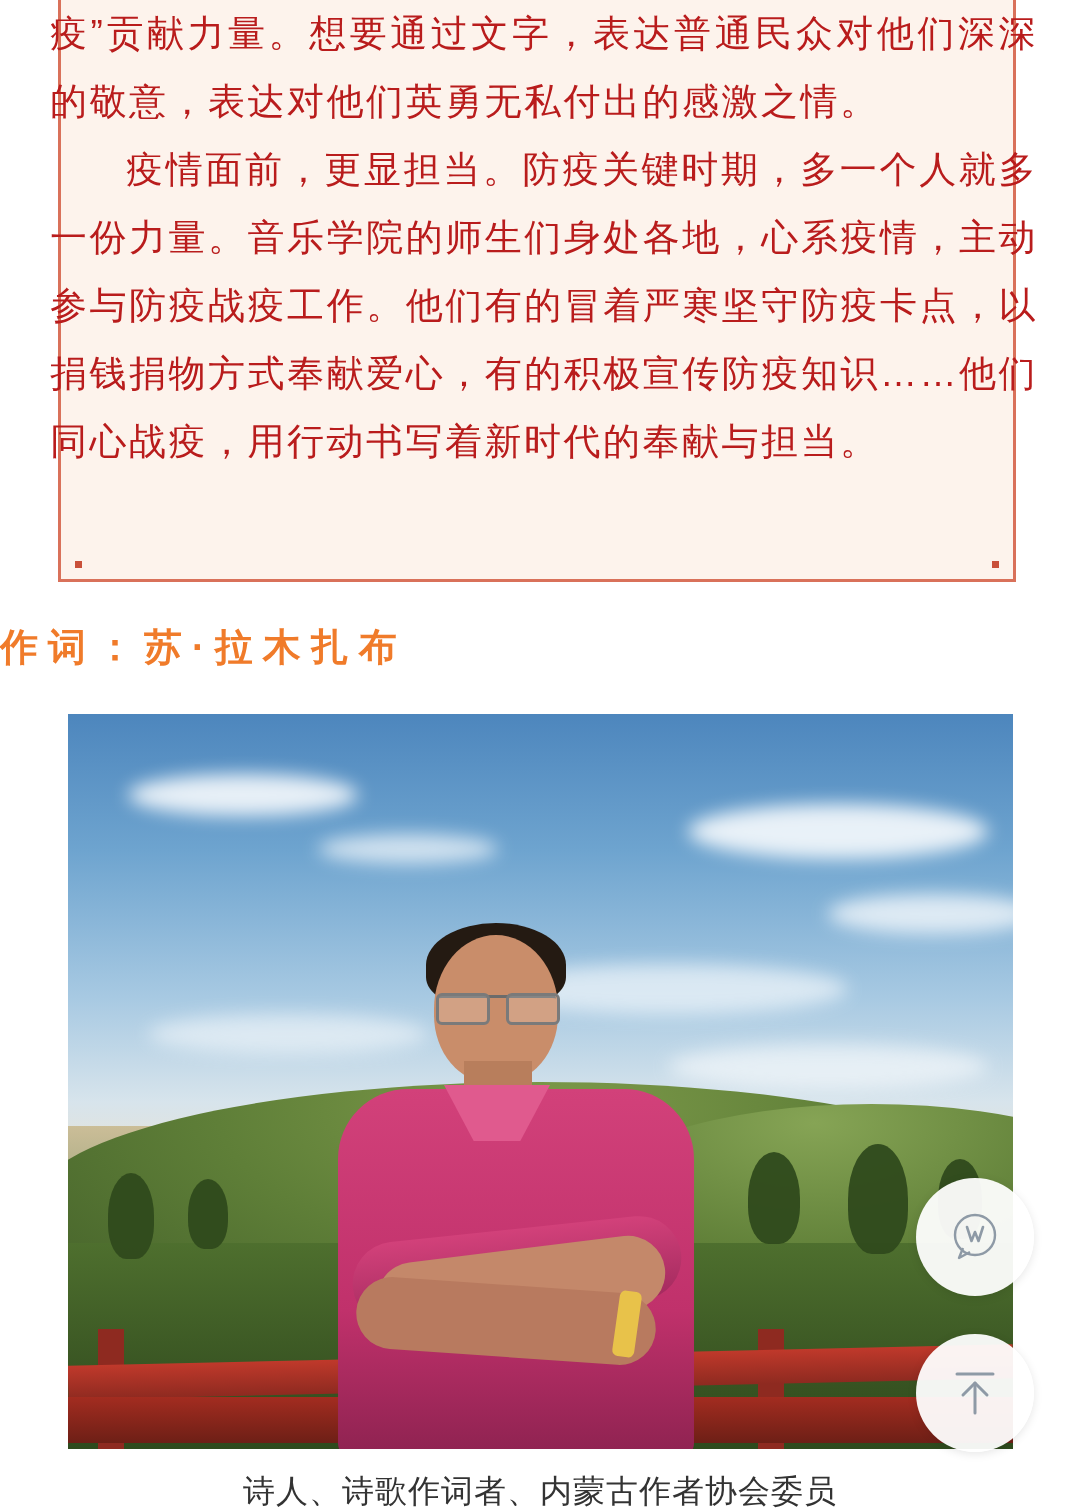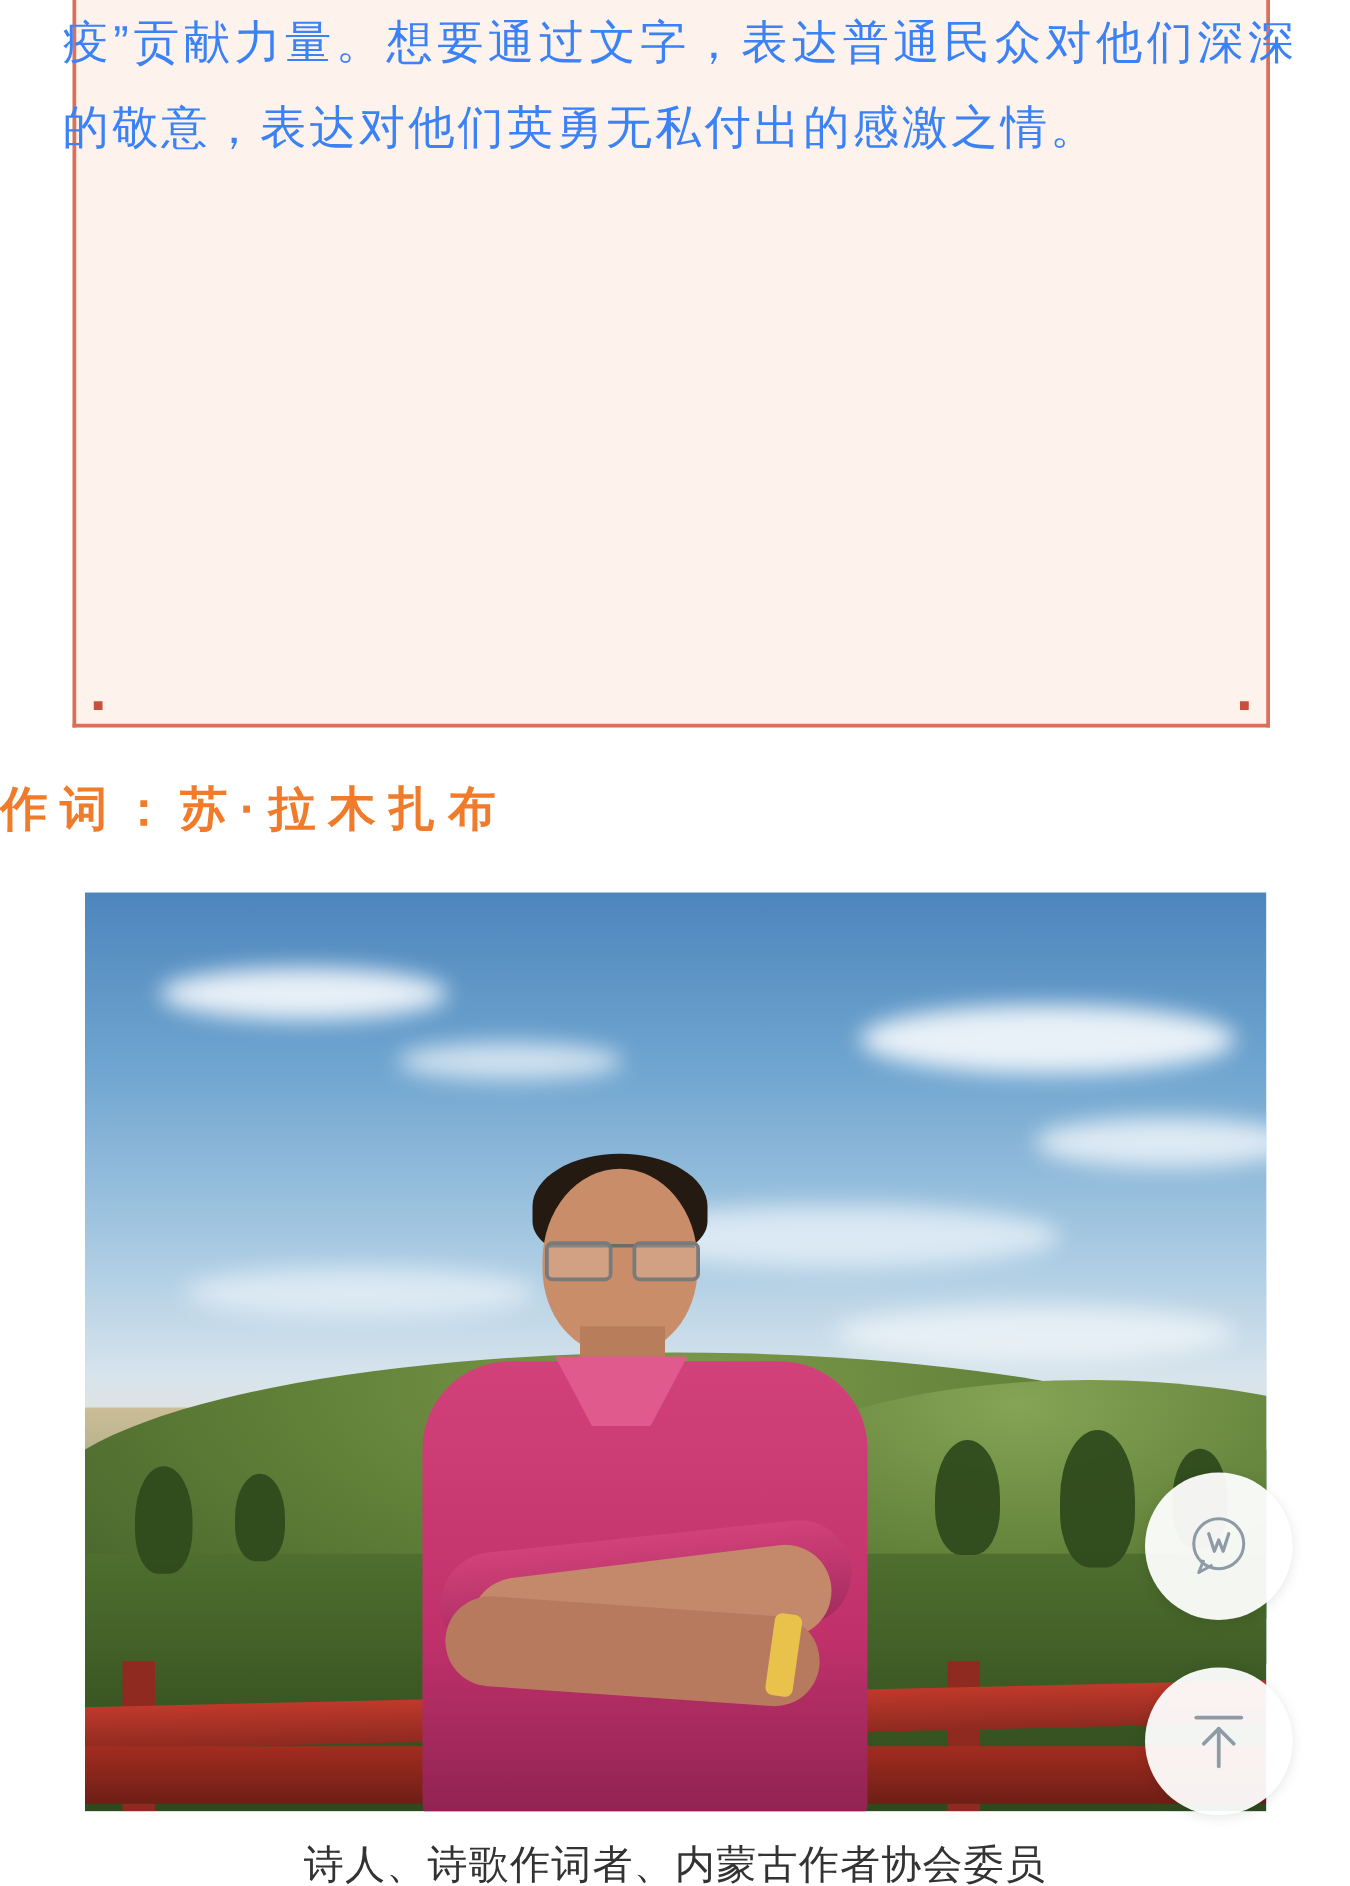--- a/index.html
+++ b/index.html
@@ -37,21 +37,21 @@
   .quote-corner.bl { left: 14px; bottom: 11px; }
   .quote-corner.br { right: 14px; bottom: 11px; }
 
   .quote-text {
     position: absolute;
     left: 50px;
     right: 42px;
     top: 0px;
     font-size: 37px;
     line-height: 68px;
-    color: #3b82f6;
+    color: #b91c1c;
     letter-spacing: 2.5px;
     text-align: justify;
     font-family: "Liberation Sans", sans-serif;
   }
   .quote-text p {
     margin: 0;
   }
   .quote-text p.indent {
     text-indent: 76px;
   }
@@ -248,20 +248,21 @@
 </head>
 <body>
 
 <div class="quote-box">
   <div class="quote-corner bl"></div>
   <div class="quote-corner br"></div>
 </div>
 
 <div class="quote-text">
   <p>疫”贡献力量。想要通过文字，表达普通民众对他们深深的敬意，表达对他们英勇无私付出的感激之情。</p>
+  <p class="indent">疫情面前，更显担当。防疫关键时期，多一个人就多一份力量。音乐学院的师生们身处各地，心系疫情，主动参与防疫战疫工作。他们有的冒着严寒坚守防疫卡点，以捐钱捐物方式奉献爱心，有的积极宣传防疫知识……他们同心战疫，用行动书写着新时代的奉献与担当。</p>
 </div>
 
 <div class="credit">作词：苏·拉木扎布</div>
 
 <div class="photo-frame">
   <div class="sky"></div>
   <div class="cloud c1"></div>
   <div class="cloud c2"></div>
   <div class="cloud c3"></div>
   <div class="cloud c4"></div>

